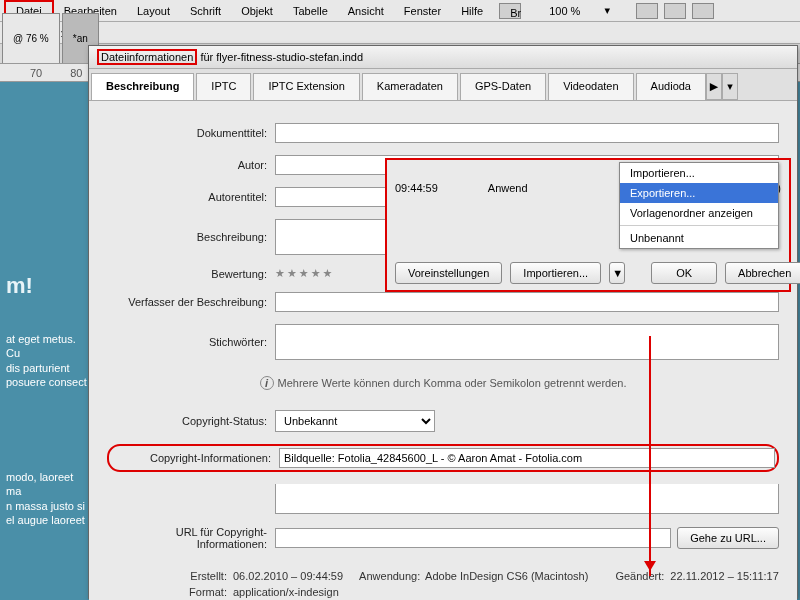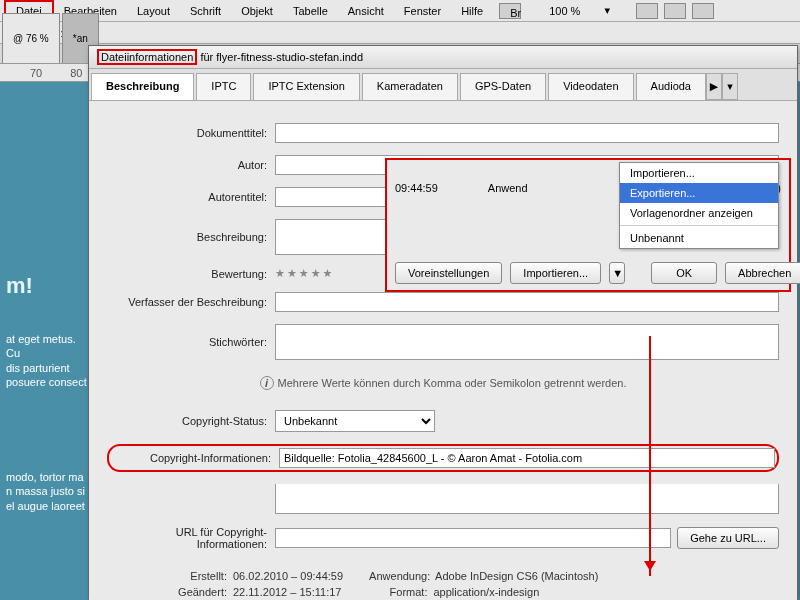--- a/index.html
+++ b/index.html
@@ -29,21 +29,21 @@
 .tabstrip .scroller { width:16px; text-align:center; padding:6px 2px; border:1px solid #aaa; background:#ddd;}
 .form { padding:10px 18px; background:#eaeaea;}
 .row { display:flex; align-items:center; margin:12px 0;}
 .row label { width:168px; text-align:right; padding-right:8px; color:#222;}
 .row input[type=text], .row textarea, .row select { flex:1; border:1px solid #999; background:#fff; padding:3px 4px; font-size:11px;}
 .row textarea { height:36px; resize:none;}
 .stars { display:flex; gap:2px; font-size:16px; color:#888;}
 .info-note { text-align:center; color:#555; padding:4px 0 8px; font-size:11px;}
 .info-note .i { display:inline-block; width:14px; height:14px; border:1px solid #888; border-radius:50%; text-align:center; line-height:12px; margin-right:4px; font-style:italic; font-weight:bold;}
 .hl-field { border:2px solid #d00;}
-.meta-block { display:flex; flex-wrap:wrap; padding:8px 0 0 60px; gap:4px 26px; font-size:11px; color:#333;}
+.meta-block { display:flex; flex-wrap:wrap; padding:8px 0 0 60px; gap:4px 16px; font-size:11px; color:#333;}
 .meta-block div { display:flex; gap:6px;}
 .meta-block .k { width:60px; text-align:right;}
 .popup { position:absolute; left:296px; top:112px; width:406px; border:2px solid #d00; background:#eaeaea;}
 .popup-body { padding:17px 8px;}
 .popup-row { display:flex; align-items:center; height:22px; gap:10px;}
 .popup-menu { position:absolute; top:2px; right:10px; width:160px; background:#fff; border:1px solid #888; box-shadow:1px 1px 3px rgba(0,0,0,0.3); z-index:5;}
 .popup-menu .item { padding:4px 10px; cursor:pointer;}
 .popup-menu .item.hl-item { background:#3a74d8; color:#fff;}
 .popup-menu hr { border:none; border-top:1px solid #ccc; margin:2px 0;}
 .btnrow { display:flex; gap:8px; padding:6px 8px; align-items:center;}
@@ -91,21 +91,21 @@
     <span>80</span>
     <span>90</span>
 </div>
 
 <div class="canvas-bg">
   <div class="placeholder" style="top:190px; font-size:22px; font-weight:bold; color:#e8f4f8;">m!</div>
   <div class="placeholder ph2" style="top:250px;">
     <span>at eget metus. Cu</span><br><span>dis parturient</span><br><span>posuere consect</span>
   </div>
   <div class="placeholder ph2 ph3" style="top:388px;">
-    <span>modo, tortor ma</span><br><span>n massa justo si</span><br><span>el augue laoreet</span>
+    <span>modo, laoreet ma</span><br><span>n massa justo si</span><br><span>el augue laoreet</span>
   </div>
 </div>
 
 <div class="dialog">
   <div class="dialog-title">
     <span class="hl2">Dateiinformationen</span><span> für flyer-fitness-studio-stefan.indd</span>
   </div>
   <div class="tabstrip">
     <div class="tab active hl">Beschreibung</div>
     <div class="tab">IPTC</div>

